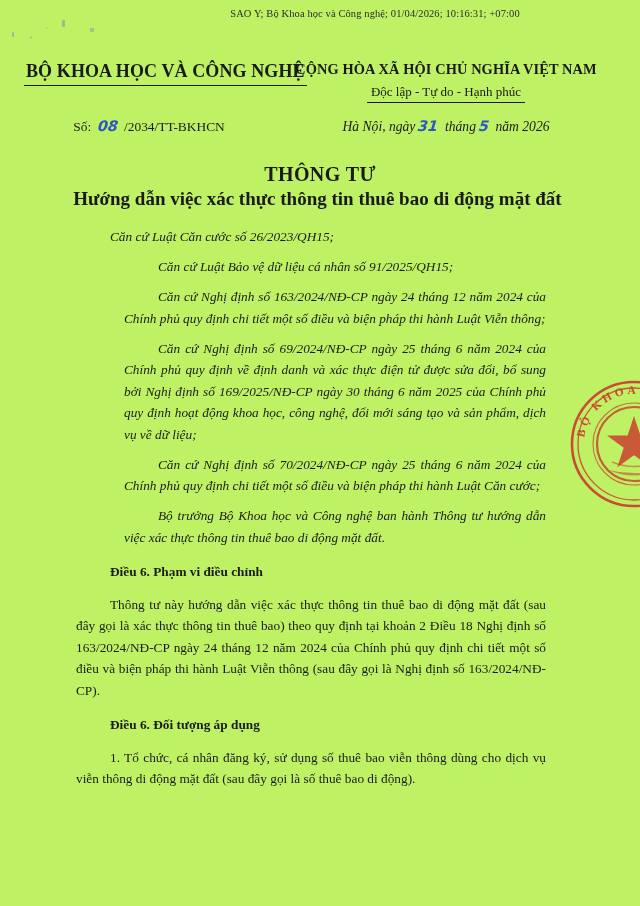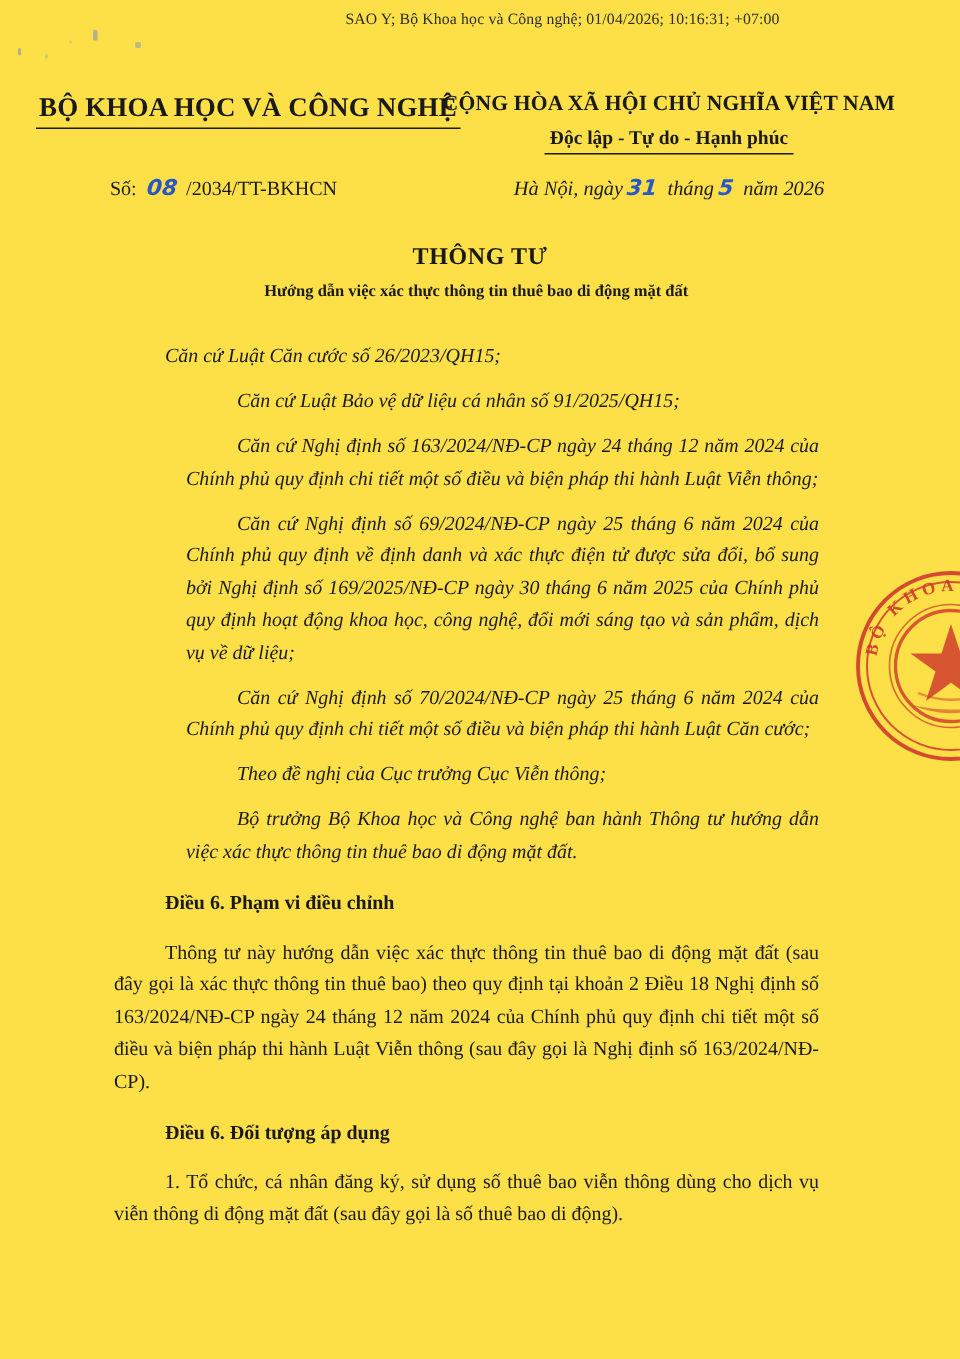--- a/index.html
+++ b/index.html
@@ -15,21 +15,21 @@
     font-family: "Liberation Serif", "DejaVu Serif", serif;
     color: #1a1a1a;
     -webkit-font-smoothing: antialiased;
   }
 
   .page {
     position: absolute;
     inset: 0;
     width: 640px;
     height: 906px;
-    background: #fde047;
+    background: #bef264;
   }
 
   
   .specks { position: absolute; top: 18px; left: 10px; width: 95px; height: 30px; }
   .speck { position: absolute; background: #9aa0a6; border-radius: 1px; opacity: .75; }
 
   
   .cert-line {
     position: absolute;
     top: 8px;
@@ -74,21 +74,21 @@
   }
   .nation-name {
     font-size: 14.4px;
     font-weight: bold;
     letter-spacing: .1px;
     white-space: nowrap;
     line-height: 1.3;
   }
   .motto {
     font-size: 13px;
-    font-weight: bold;
+    font-weight: normal;
     display: inline-block;
     border-bottom: 1.4px solid #1a1a1a;
     padding: 0 4px 2px;
     margin-top: 5px;
     white-space: nowrap;
   }
 
   
   .numrow {
     position: absolute;
@@ -124,31 +124,31 @@
     display: inline-block;
   }
 
   
   .doc-title {
     position: absolute;
     top: 163px;
     left: 0;
     width: 640px;
     text-align: center;
-    font-size: 16px;
+    font-size: 20px;
     font-weight: bold;
     letter-spacing: .4px;
   }
   .doc-subtitle {
     position: absolute;
     top: 188px;
     left: 0;
     width: 635px;
     text-align: center;
-    font-size: 11px;
+    font-size: 19px;
     font-weight: bold;
   }
 
   
   .body-block {
     position: absolute;
     top: 226px;
     left: 76px;
     width: 470px;
   }
@@ -224,21 +224,20 @@
 
   <div class="doc-title">THÔNG TƯ</div>
   <div class="doc-subtitle">Hướng dẫn việc xác thực thông tin thuê bao di động mặt đất</div>
 
   <div class="body-block">
     <p class="para">Căn cứ Luật Căn cước số 26/2023/QH15;</p>
     <p class="para">Căn cứ Luật Bảo vệ dữ liệu cá nhân số 91/2025/QH15;</p>
     <p class="para">Căn cứ Nghị định số 163/2024/NĐ-CP ngày 24 tháng 12 năm 2024 của Chính phủ quy định chi tiết một số điều và biện pháp thi hành Luật Viễn thông;</p>
     <p class="para">Căn cứ Nghị định số 69/2024/NĐ-CP ngày 25 tháng 6 năm 2024 của Chính phủ quy định về định danh và xác thực điện tử được sửa đổi, bổ sung bởi Nghị định số 169/2025/NĐ-CP ngày 30 tháng 6 năm 2025 của Chính phủ quy định hoạt động khoa học, công nghệ, đổi mới sáng tạo và sản phẩm, dịch vụ về dữ liệu;</p>
     <p class="para">Căn cứ Nghị định số 70/2024/NĐ-CP ngày 25 tháng 6 năm 2024 của Chính phủ quy định chi tiết một số điều và biện pháp thi hành Luật Căn cước;</p>
-    <p class="para">Theo đề nghị của Cục trưởng Cục Viễn thông;</p>
     <p class="para">Bộ trưởng Bộ Khoa học và Công nghệ ban hành Thông tư hướng dẫn việc xác thực thông tin thuê bao di động mặt đất.</p>
 
     <p class="heading">Điều 6. Phạm vi điều chỉnh</p>
     <p class="para upright tight">Thông tư này hướng dẫn việc xác thực thông tin thuê bao di động mặt đất (sau đây gọi là xác thực thông tin thuê bao) theo quy định tại khoản 2 Điều 18 Nghị định số 163/2024/NĐ-CP ngày 24 tháng 12 năm 2024 của Chính phủ quy định chi tiết một số điều và biện pháp thi hành Luật Viễn thông (sau đây gọi là Nghị định số 163/2024/NĐ-CP).</p>
 
     <p class="heading">Điều 6. Đối tượng áp dụng</p>
     <p class="para upright tight">1. Tổ chức, cá nhân đăng ký, sử dụng số thuê bao viễn thông dùng cho dịch vụ viễn thông di động mặt đất (sau đây gọi là số thuê bao di động).</p>
   </div>
 
   <svg class="seal" viewBox="0 0 132 132">

